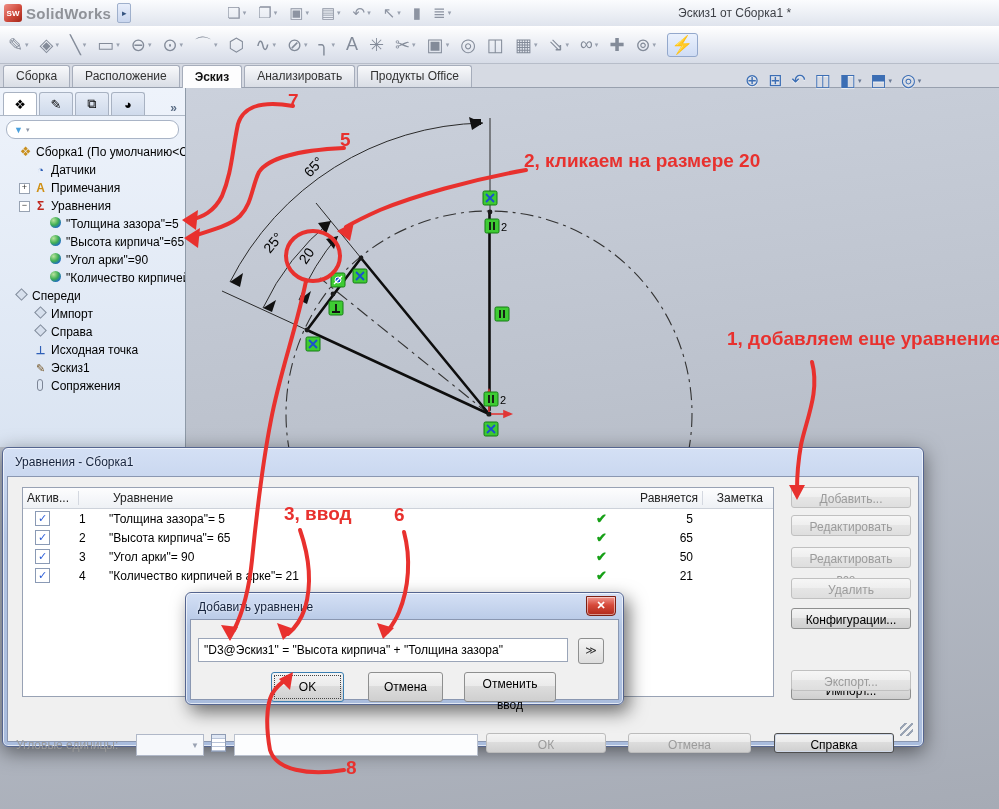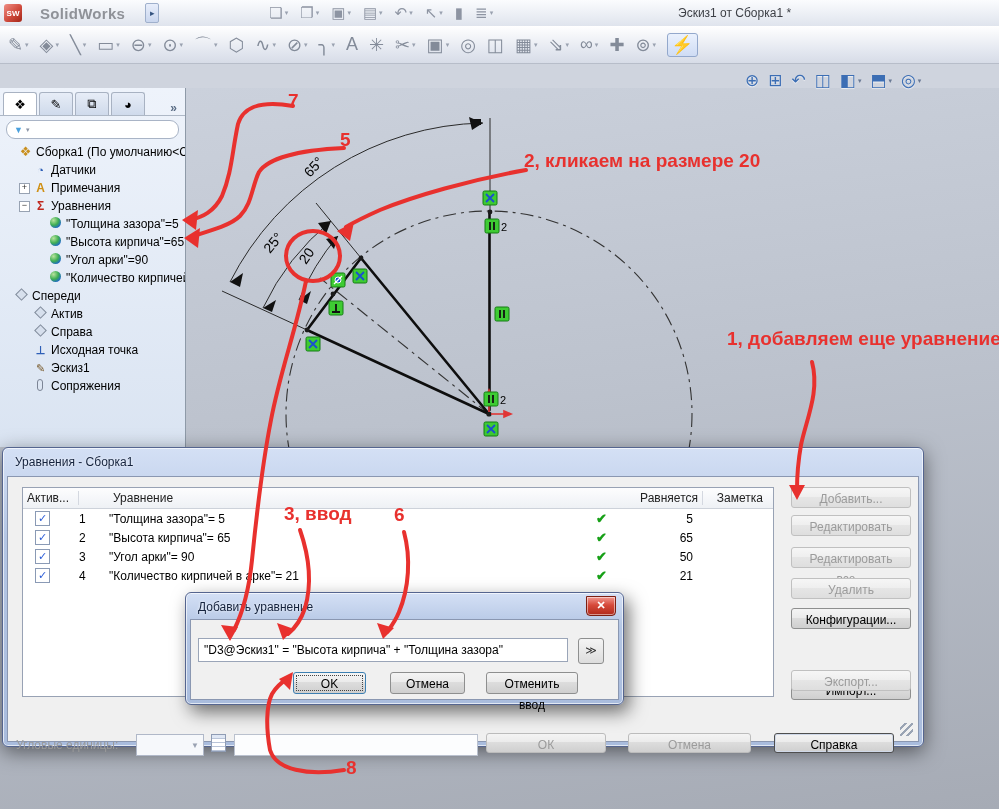--- a/index.html
+++ b/index.html
@@ -1,21 +1,21 @@
 <!DOCTYPE html>
 <html><head>
 <meta charset="utf-8">
 <style>
   html,body{margin:0;padding:0;background:#666;}
   .screen{position:relative;width:999px;height:809px;overflow:hidden;
           font-family:"Liberation Sans",sans-serif;background:#cfd4de;user-select:none;}
   
   #topbar{position:absolute;left:0;top:0;width:999px;height:26px;
           background:linear-gradient(#fbfcfe,#dfe4ed);border-bottom:1px solid #c2c8d4;
-          display:flex;align-items:center;gap:14px;}
+          display:flex;align-items:center;}
   .swcube{width:18px;height:18px;margin-left:4px;border-radius:3px;
           background:linear-gradient(135deg,#ef8e85,#cf4a3c 55%,#a32517);
           color:#fff;font-size:8px;font-weight:bold;display:flex;align-items:center;justify-content:center;}
   .brand{font-size:15px;font-weight:bold;color:#8f9298;margin-left:4px;letter-spacing:.3px;}
   .menuarrow{width:12px;height:18px;margin-left:6px;border:1px solid #9fb0cc;border-radius:2px;
           background:linear-gradient(#e8eefb,#c9d6ee);color:#33527e;font-size:9px;
           display:flex;align-items:center;justify-content:center;}
   #std-toolbar{display:flex;gap:12px;margin-left:96px;}
   .tbi{display:flex;align-items:center;gap:2px;cursor:default;}
   .tbi .glyph{font-size:15px;color:#8d94a2;}
@@ -114,21 +114,21 @@
   
   #adddlg{left:185px;top:592px;width:437px;height:111px;z-index:20;box-shadow:5px 7px 18px rgba(0,0,0,.55),inset 0 0 0 1px rgba(255,255,255,.65);}
   #adddlg .body{top:26px;}
   #addclose{position:absolute;right:7px;top:3px;width:28px;height:18px;border:1px solid #7c1f12;border-radius:0 0 4px 4px;
       background:linear-gradient(#f2988f,#d6493a 45%,#b02a1c);color:#fff;font-size:11px;font-weight:bold;
       text-align:center;line-height:17px;box-shadow:inset 0 0 0 1px rgba(255,255,255,.5);}
   #addinput{position:absolute;left:7px;top:18px;width:358px;height:22px;border:1px solid #9aa5b8;
       background:#fff;font-size:12px;font-family:"Liberation Sans",sans-serif;padding:0 5px;}
   #addchevron{position:absolute;left:387px;top:18px;width:24px;height:24px;border:1px solid #8e8f8f;border-radius:3px;
       background:linear-gradient(#f4f4f4,#ddd);text-align:center;line-height:22px;font-size:11px;color:#333;}
-  .addbtn{position:absolute;top:52px;height:22px;margin-left:22px;}
+  .addbtn{position:absolute;top:52px;height:30px;}
   #addok{left:80px;width:73px;border-color:#3c7fb1;outline:1px dotted #444;outline-offset:-4px;}
   #addcancel{left:177px;width:75px;} #addundo{left:273px;width:92px;}
   
   #redlayer{position:absolute;left:0;top:0;width:999px;height:809px;z-index:100;pointer-events:none;}
   .ann{position:absolute;font-size:19px;font-weight:bold;color:#e8312e;white-space:nowrap;z-index:101;}
 </style>
 </head>
 <body>
 
 <div class="screen">
@@ -256,20 +256,27 @@
         <div class="tbi">
           <span class="glyph">⊚</span>
           <span class="dd">▾</span>
         </div>
         <div class="tbi">
           <span class="glyph accent">⚡</span>
         </div>
       </div>
   </div>
 
+  <div id="tabstrip">
+      <div class="tab">Сборка</div>
+      <div class="tab">Расположение</div>
+      <div class="tab active">Эскиз</div>
+      <div class="tab">Анализировать</div>
+      <div class="tab">Продукты Office</div>
+    </div>
 
   <div id="viewport"></div>
 
   <div id="headsup">
       <div class="tbi">
         <span class="glyph">⊕</span>
       </div>
       <div class="tbi">
         <span class="glyph">⊞</span>
       </div>
@@ -428,21 +435,21 @@
           <span>"Количество кирпичей в арке"=21</span>
         </div>
         <div class="trow" style="">
           <span class="expsp"></span>
           <span class="ic ic-plane"><span></span></span>
           <span>Спереди</span>
         </div>
         <div class="trow" style="padding-left: 19px;">
           <span class="expsp"></span>
           <span class="ic ic-plane"><span></span></span>
-          <span>Актив</span>
+          <span>Импорт</span>
         </div>
         <div class="trow" style="padding-left: 19px;">
           <span class="expsp"></span>
           <span class="ic ic-plane"><span></span></span>
           <span>Справа</span>
         </div>
         <div class="trow" style="padding-left: 19px;">
           <span class="expsp"></span>
           <span class="ic ic-origin">⊥</span>
           <span>Исходная точка</span>

